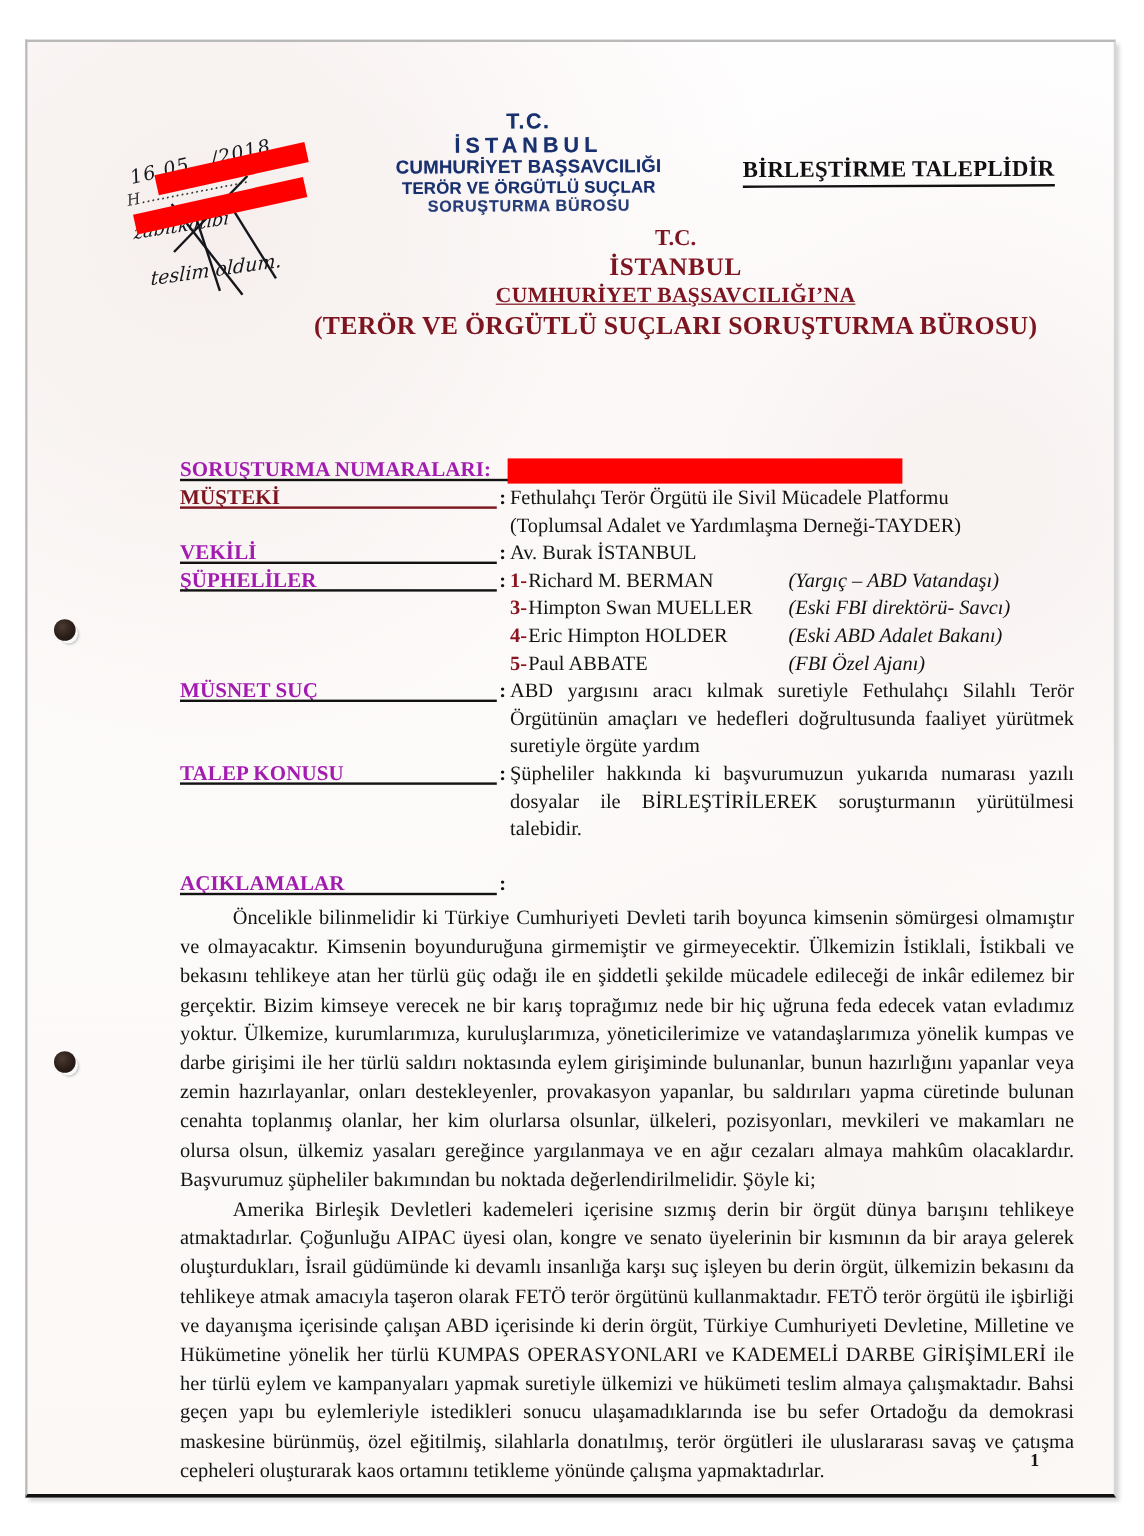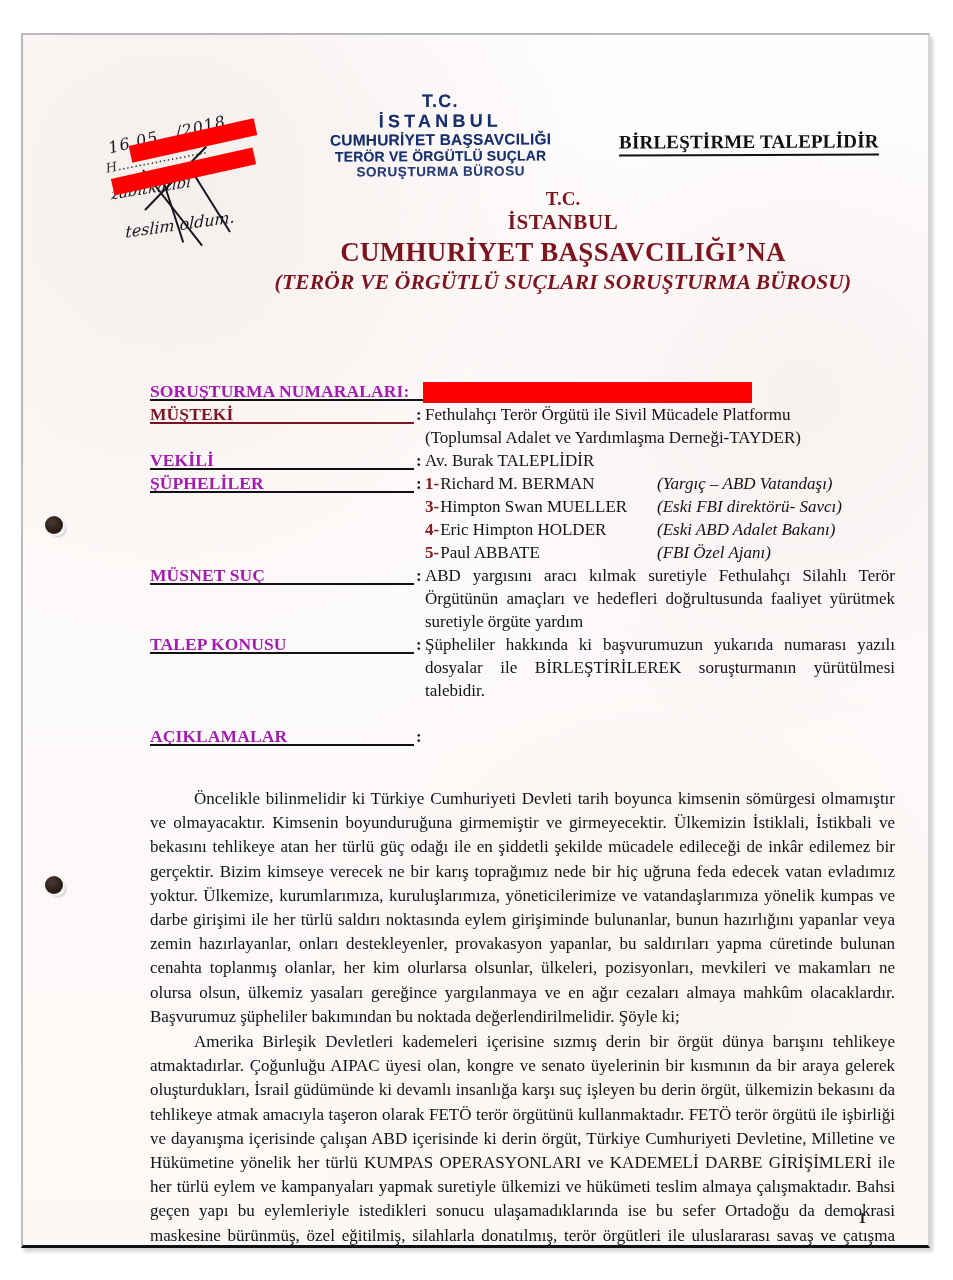--- a/index.html
+++ b/index.html
@@ -174,22 +174,22 @@
     top: 152px;
     width: 740px;
     text-align: center;
     color: #7d1520;
     font-weight: bold;
     line-height: 1.22;
     z-index: 3;
   }
   #addressee-title .at-l1 { font-size: 19px; }
   #addressee-title .at-l2 { font-size: 21px; letter-spacing: 0.6px; }
-  #addressee-title .at-l3 { font-size: 27px; letter-spacing: 0.3px; }
-  #addressee-title .at-l4 { font-size: 21.5px; letter-spacing: 0.2px; font-style: italic; }
+  #addressee-title .at-l3 { font-size: 18px; letter-spacing: 0.3px; text-decoration: underline; }
+  #addressee-title .at-l4 { font-size: 21.5px; letter-spacing: 0.2px; }
 
   
   #fields-block {
     position: absolute;
     left: 127px;
     top: 345px;
     width: 745px;
     z-index: 3;
   }
   .field-row {
@@ -253,21 +253,21 @@
     width: 232px;
     flex: 0 0 232px;
     white-space: nowrap;
   }
   .suspect-role { flex: 1 1 auto; white-space: nowrap; font-style: italic; }
 
   
   #body-text {
     position: absolute;
     left: 127px;
-    top: 752px;
+    top: 718px;
     width: 745px;
     font-size: 17px;
     color: #131313;
     line-height: 24.2px;
     text-align: justify;
     z-index: 3;
   }
   #body-text p {
     margin: 0 0 0 0;
     text-indent: 44px;
@@ -348,21 +348,21 @@
         <div class="field-colon"></div>
         <div class="field-value">(Toplumsal Adalet ve Yardımlaşma Derneği-TAYDER)</div>
       </div>
 
       <div class="field-row">
         <div class="field-label">
           <span>VEKİLİ</span>
           <span class="lbl-underline"></span>
         </div>
         <div class="field-colon">:</div>
-        <div class="field-value">Av. Burak TALEPLİDİR</div>
+        <div class="field-value">Av. Burak İSTANBUL</div>
       </div>
 
       <div class="field-row">
         <div class="field-label">
           <span>ŞÜPHELİLER</span>
           <span class="lbl-underline"></span>
         </div>
         <div class="field-colon">:</div>
         <div class="field-value">
           <div class="suspect-line">

